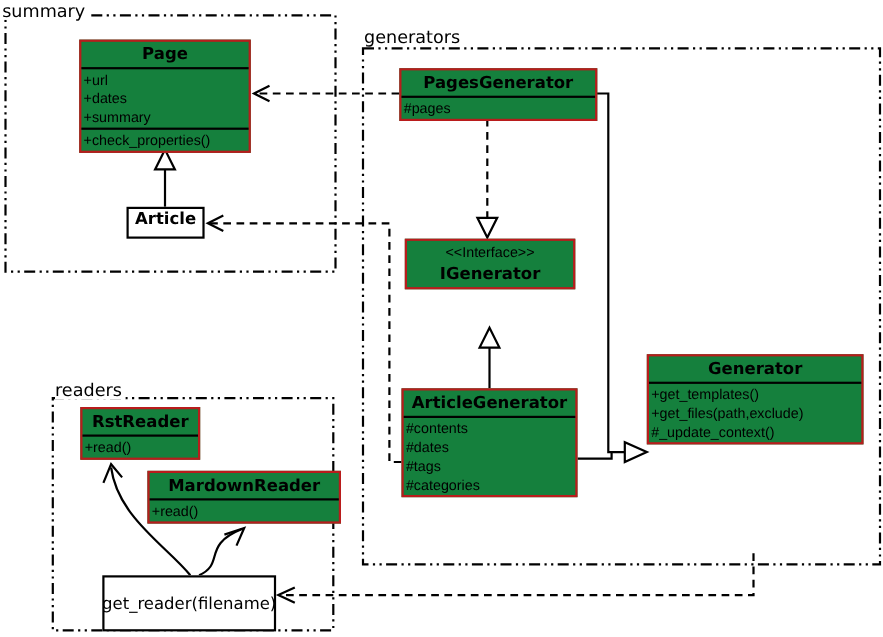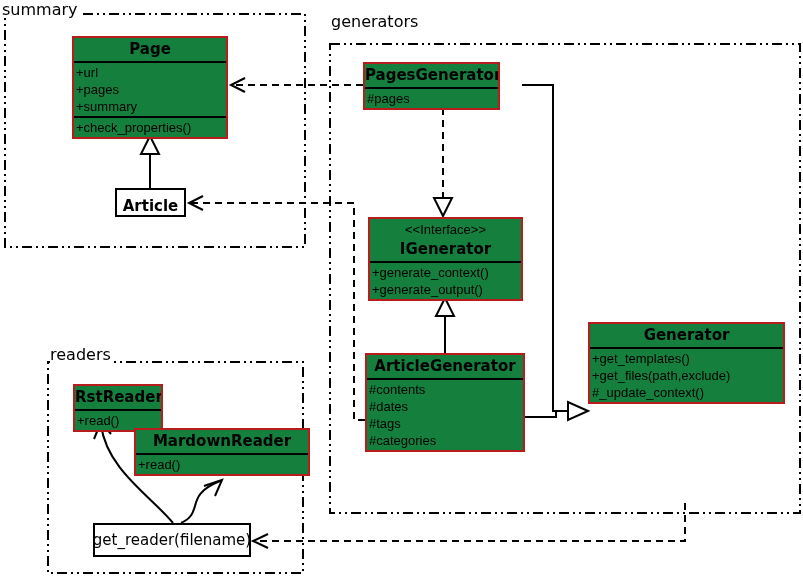--- a/index.html
+++ b/index.html
@@ -31,21 +31,21 @@
     font-family:Liberation Sans, sans-serif;
     font-size:13px;line-height:17px;white-space:nowrap;
   }
   .plain-box{
     position:absolute;background:#ffffff;border:2px solid #000;
     box-sizing:border-box;display:flex;align-items:center;justify-content:center;
     font-size:15px;white-space:nowrap;
   }
   .title-only{
     position:absolute;background:#ffffff;border:2px solid #000;
-    box-sizing:border-box;display:flex;align-items:flex-end;justify-content:center;
+    box-sizing:border-box;display:flex;align-items:flex-start;justify-content:center;
     font-size:15px;font-weight:bold;white-space:nowrap;
   }
 </style>
 </head>
 <body>
 
 <div class="canvas">
 
   <svg class="layer" viewBox="0 0 803 579" fill="none" stroke="#000" stroke-width="2">
 
@@ -94,53 +94,49 @@
       <polyline points="94,439 101,422 111,434"></polyline>
     </g>
 
     <g>
       <path d="M 181 523 C 205 512 183 496 220 481"></path>
       <polyline points="204,486 222,480 215,496"></polyline>
     </g>
   </svg>
 
   <div class="pkg-label" style="left:2px;top:1px;">summary</div>
-  <div class="pkg-label" style="left:331px;top:13px;">generators</div>
+  <div class="pkg-label" style="left:331px;top:25px;">generators</div>
   <div class="pkg-label" style="left:50px;top:346px;">readers</div>
 
   <div class="uml-class" style="left:72px;top:36px;width:156px;">
     <div class="uml-title">Page</div>
     <div class="uml-sec">
       <div class="uml-line">+url</div>
-      <div class="uml-line">+pages</div>
+      <div class="uml-line">+dates</div>
       <div class="uml-line">+summary</div>
     </div>
     <div class="uml-sec">
       <div class="uml-line">+check_properties()</div>
     </div>
   </div>
 
   <div class="title-only" style="left:115px;top:188px;width:71px;height:29px;">
     <span>Article</span>
   </div>
 
-  <div class="uml-class" style="left:363px;top:62px;width:137px;">
+  <div class="uml-class" style="left:363px;top:62px;width:180px;">
     <div class="uml-title">PagesGenerator</div>
     <div class="uml-sec">
       <div class="uml-line">#pages</div>
     </div>
   </div>
 
   <div class="uml-class" style="left:368px;top:217px;width:155px;">
     <div class="uml-stereo">&lt;&lt;Interface&gt;&gt;</div>
     <div class="uml-title">IGenerator</div>
-    <div class="uml-sec">
-      <div class="uml-line">+generate_context()</div>
-      <div class="uml-line">+generate_output()</div>
-    </div>
   </div>
 
   <div class="uml-class" style="left:365px;top:353px;width:160px;">
     <div class="uml-title">ArticleGenerator</div>
     <div class="uml-sec">
       <div class="uml-line">#contents</div>
       <div class="uml-line">#dates</div>
       <div class="uml-line">#tags</div>
       <div class="uml-line">#categories</div>
     </div>
@@ -148,31 +144,31 @@
 
   <div class="uml-class" style="left:588px;top:322px;width:197px;">
     <div class="uml-title">Generator</div>
     <div class="uml-sec">
       <div class="uml-line">+get_templates()</div>
       <div class="uml-line">+get_files(path,exclude)</div>
       <div class="uml-line">#_update_context()</div>
     </div>
   </div>
 
-  <div class="uml-class" style="left:73px;top:384px;width:90px;">
+  <div class="uml-class" style="left:73px;top:370px;width:109px;">
     <div class="uml-title">RstReader</div>
     <div class="uml-sec">
       <div class="uml-line">+read()</div>
     </div>
   </div>
 
   <div class="uml-class" style="left:134px;top:428px;width:176px;">
     <div class="uml-title">MardownReader</div>
     <div class="uml-sec">
       <div class="uml-line">+read()</div>
     </div>
   </div>
 
-  <div class="plain-box" style="left:93px;top:523px;width:158px;height:34px;">
+  <div class="plain-box" style="left:93px;top:523px;width:158px;height:51px;">
     <span>get_reader(filename)</span>
   </div>
 
 </div>
 
 </body></html>

